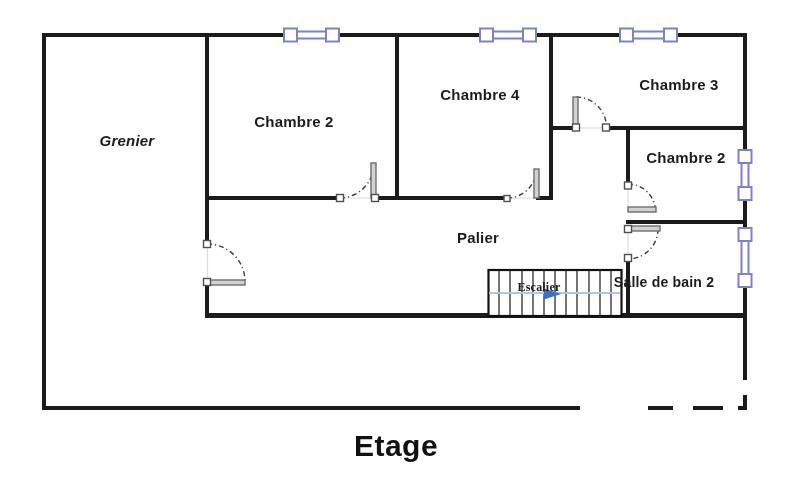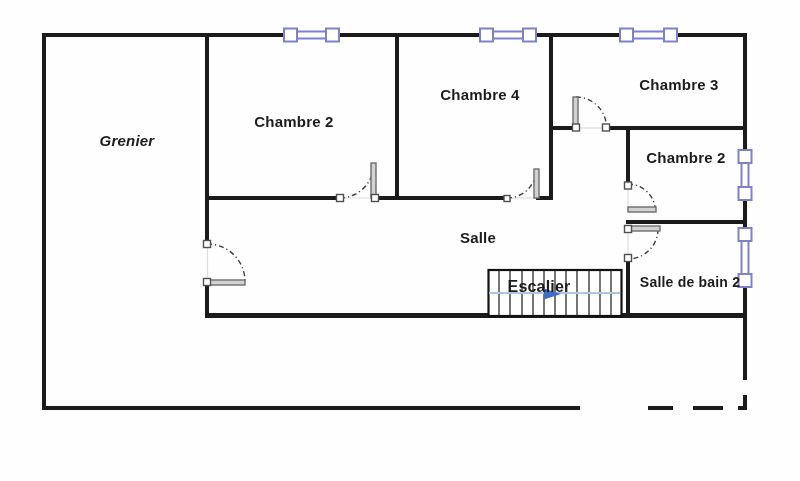--- a/index.html
+++ b/index.html
@@ -147,17 +147,18 @@
       <line class="stair-guide" x1="489" y1="293" x2="620" y2="293"></line>
       <polygon class="stair-arrow" points="544,288.5 561,294 544,299.5"></polygon>
     </g>
   </svg>
 
   <div class="room-label" style="left:127px;top:140px;font-style:italic;">Grenier</div>
   <div class="room-label" style="left:294px;top:121px;">Chambre 2</div>
   <div class="room-label" style="left:480px;top:94px;">Chambre 4</div>
   <div class="room-label" style="left:655px;top:84px;margin-left:24px;">Chambre 3</div>
   <div class="room-label" style="left:686px;top:157px;">Chambre 2</div>
-  <div class="room-label" style="left:478px;top:237px;">Salle</div>
-  <div class="room-label" style="left:539px;top:287px;font-size:16px;">Escalier</div>
-  <div class="room-label small-label" style="left:690px;top:282px;">Salle de bain 2</div>
+  <div class="room-label" style="left:478px;top:237px;">Palier</div>
+  <div class="room-label" style="left:539px;top:287px;font-size:12px;font-family:Liberation Serif, serif;">Escalier</div>
+  <div class="room-label small-label" style="left:664px;top:282px;">Salle de bain 2</div>
 
+  <div class="page-title" style="left:396px;top:446px;">Etage</div>
 </div>
 
 </body></html>

